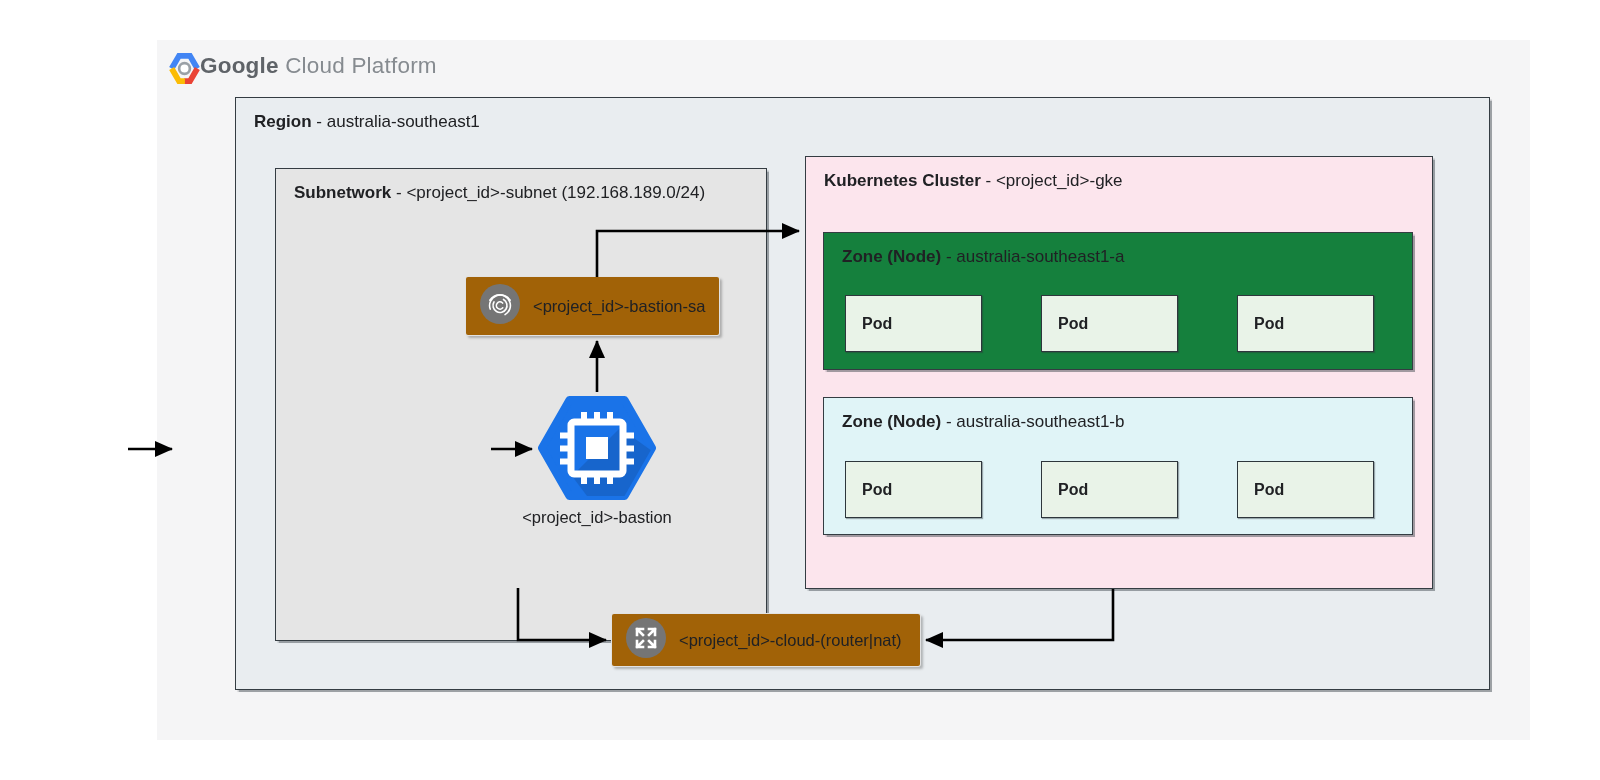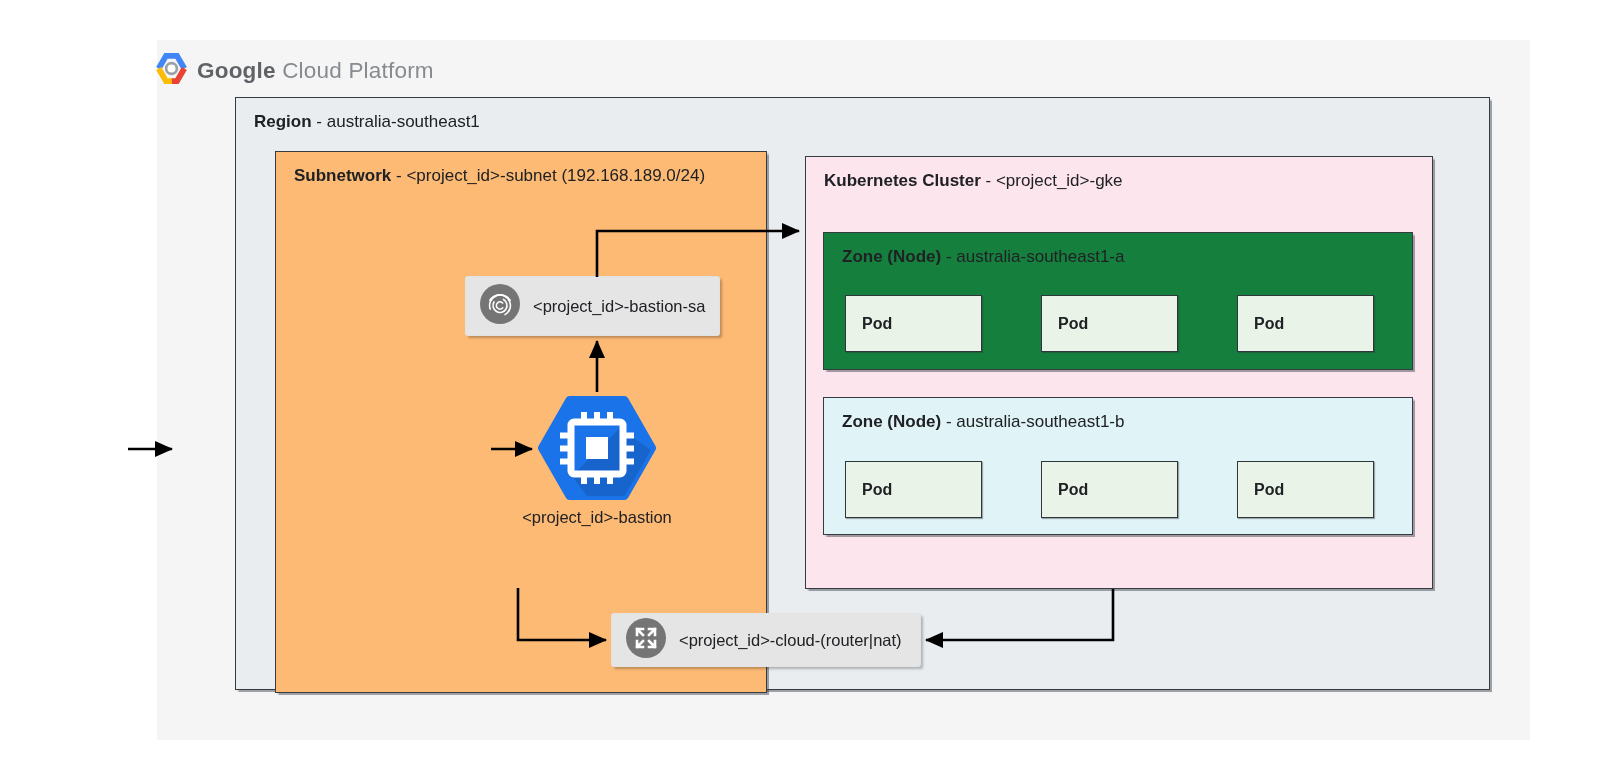--- a/index.html
+++ b/index.html
@@ -1,42 +1,42 @@
 <!DOCTYPE html>
 <html><head>
 <meta charset="utf-8">
 <style>
   html,body{margin:0;padding:0;background:#ffffff;}
   body{font-family:"Liberation Sans", sans-serif;color:#202124;}
   #stage{position:relative;width:1600px;height:780px;background:#ffffff;overflow:hidden;}
 
   .panel{position:absolute;left:157px;top:40px;width:1373px;height:700px;background:#f5f5f6;}
 
-  .logo{position:absolute;left:156px;top:53px;display:flex;align-items:center;gap:10px;}
+  .logo{position:absolute;left:169px;top:53px;display:flex;align-items:flex-start;}
   .logo-text{font-size:22.5px;letter-spacing:.2px;}
   .logo-text .g1{color:#5f6368;font-weight:700;}
   .logo-text .g2{color:#868b90;font-weight:400;}
 
   .dbox{position:absolute;border:1.5px solid #343c42;box-shadow:1.5px 1.5px 1px rgba(52,60,66,.45);box-sizing:border-box;}
   .region{left:235px;top:97px;width:1255px;height:593px;background:#e9edf0;}
-  .subnet{left:275px;top:151px;width:492px;height:542px;background:#fdba74;}
+  .subnet{left:275px;top:168px;width:492px;height:473px;background:#e5e5e5;}
   .cluster{left:805px;top:156px;width:628px;height:433px;background:#fce5ed;}
   .zone-a{left:823px;top:232px;width:590px;height:138px;background:#15803d;}
   .zone-b{left:823px;top:397px;width:590px;height:138px;background:#e0f4f7;}
 
   .boxlabel{position:absolute;left:18px;top:14px;font-size:17px;white-space:nowrap;}
   .boxlabel b{font-weight:700;}
 
   .pod{position:absolute;width:137px;height:57px;background:#e9f3e8;border:1.5px solid #2e363c;
        border-radius:0;box-shadow:1px 1px 1px rgba(46,54,60,.4);box-sizing:border-box;
        display:flex;align-items:center;padding-left:16px;font-size:16px;font-weight:700;}
   .pod.p1{left:21px;} .pod.p2{left:217px;} .pod.p3{left:413px;}
   .zone-a .pod{top:62px;} .zone-b .pod{top:63px;}
 
-  .card{position:absolute;background:#e5e5e5;border-radius:2px;
+  .card{position:absolute;background:#a16207;border-radius:2px;
         box-shadow:0 0 0 1px #e2e2e2, 2.5px 2.5px 2.5px rgba(0,0,0,.25);
         display:flex;align-items:center;gap:13px;box-sizing:border-box;padding:0 14px;font-size:16.5px;white-space:nowrap;}
   .ssh-card{left:180px;top:423px;width:311px;height:54px;}
   .sa-card{left:466px;top:277px;width:253px;height:58px;}
   .router-card{left:612px;top:614px;width:308px;height:52px;}
 
   .laptop-card{position:absolute;left:37px;top:385px;width:90px;height:127px;background:#fff;
                border:1px solid #c9c9c9;box-sizing:border-box;}
   .laptop-card .glyph{position:absolute;left:50%;top:24px;transform:translateX(-50%);}
   .laptop-card .lbl{position:absolute;left:0;right:0;bottom:16px;text-align:center;font-size:14px;color:#1b1b1b;}

